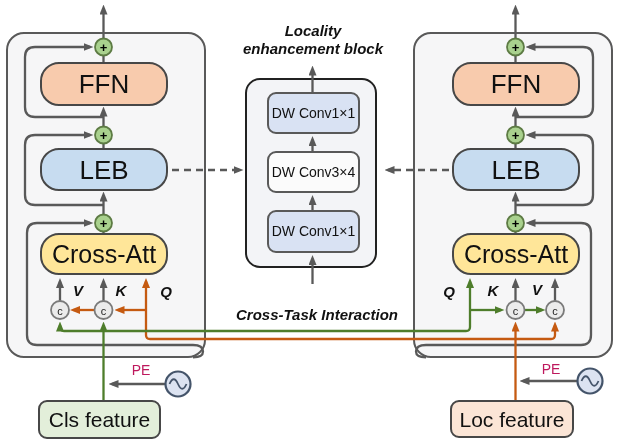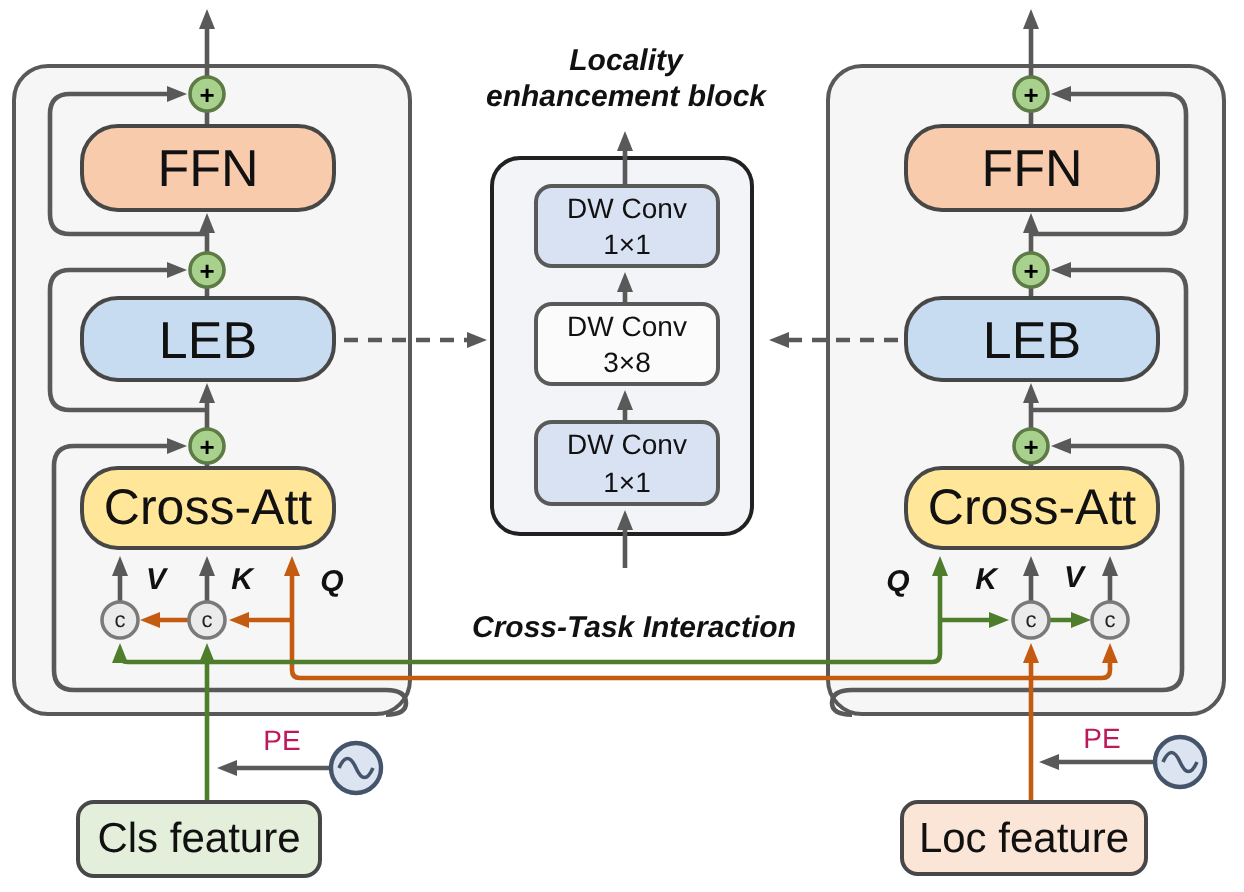--- a/index.html
+++ b/index.html
@@ -15,21 +15,21 @@
     background:#F3F4F7;border:2.6px solid #212121;border-radius:15px;
   }
   #wires{position:absolute;left:0;top:0;z-index:2;}
   .mbox{
     position:absolute;box-sizing:border-box;border:2.4px solid #474747;border-radius:19px;
     display:flex;align-items:center;justify-content:center;z-index:3;
     color:#111;font-size:26px;line-height:1;
   }
   .dwbox{
     border:2px solid #595959;border-radius:9px;font-size:14px;line-height:1.3;
-    flex-direction:column;text-align:left;
+    flex-direction:row;text-align:left;
   }
   .featbox{font-size:21px;border-radius:9px;}
   .label{position:absolute;z-index:4;color:#111;white-space:nowrap;}
   .centered{transform:translate(-50%,-50%);}
   .bi{font-weight:bold;font-style:italic;}
   #fig-title{left:313px;top:22px;transform:translateX(-50%);text-align:center;
     font-size:15px;line-height:1.18;}
   #cross-task-label{left:317px;top:314px;font-size:15px;}
   .vkq{font-size:15px;}
   .pe{font-size:14px;color:#be185d;}
@@ -160,21 +160,21 @@
   <div class="mbox" style="left:452px;top:148px;width:128px;height:43px;background:#C7DCF0;">LEB</div>
   <div class="mbox" style="left:452px;top:233px;width:128px;height:42px;background:#FFE699;font-size:25px;">Cross-Att</div>
   <div class="mbox featbox" style="left:450px;top:400px;width:124px;height:38px;background:#FBE5D6;">Loc feature</div>
 
   <div class="mbox dwbox" style="left:267px;top:92px;width:93px;height:42px;background:#D9E2F3;">
     <span>DW Conv</span>
     <span>1×1</span>
   </div>
   <div class="mbox dwbox" style="left:267px;top:151px;width:93px;height:42px;background:#FBFBFB;">
     <span>DW Conv</span>
-    <span>3×8</span>
+    <span>3×4</span>
   </div>
   <div class="mbox dwbox" style="left:267px;top:210px;width:93px;height:43px;background:#D9E2F3;">
     <span>DW Conv</span>
     <span>1×1</span>
   </div>
 
   <div class="label bi centered" id="cross-task-label">Cross-Task Interaction</div>
   <div class="label bi" id="fig-title">
     <span style="display:block;">Locality</span>
     <span style="display:block;">enhancement block</span>

